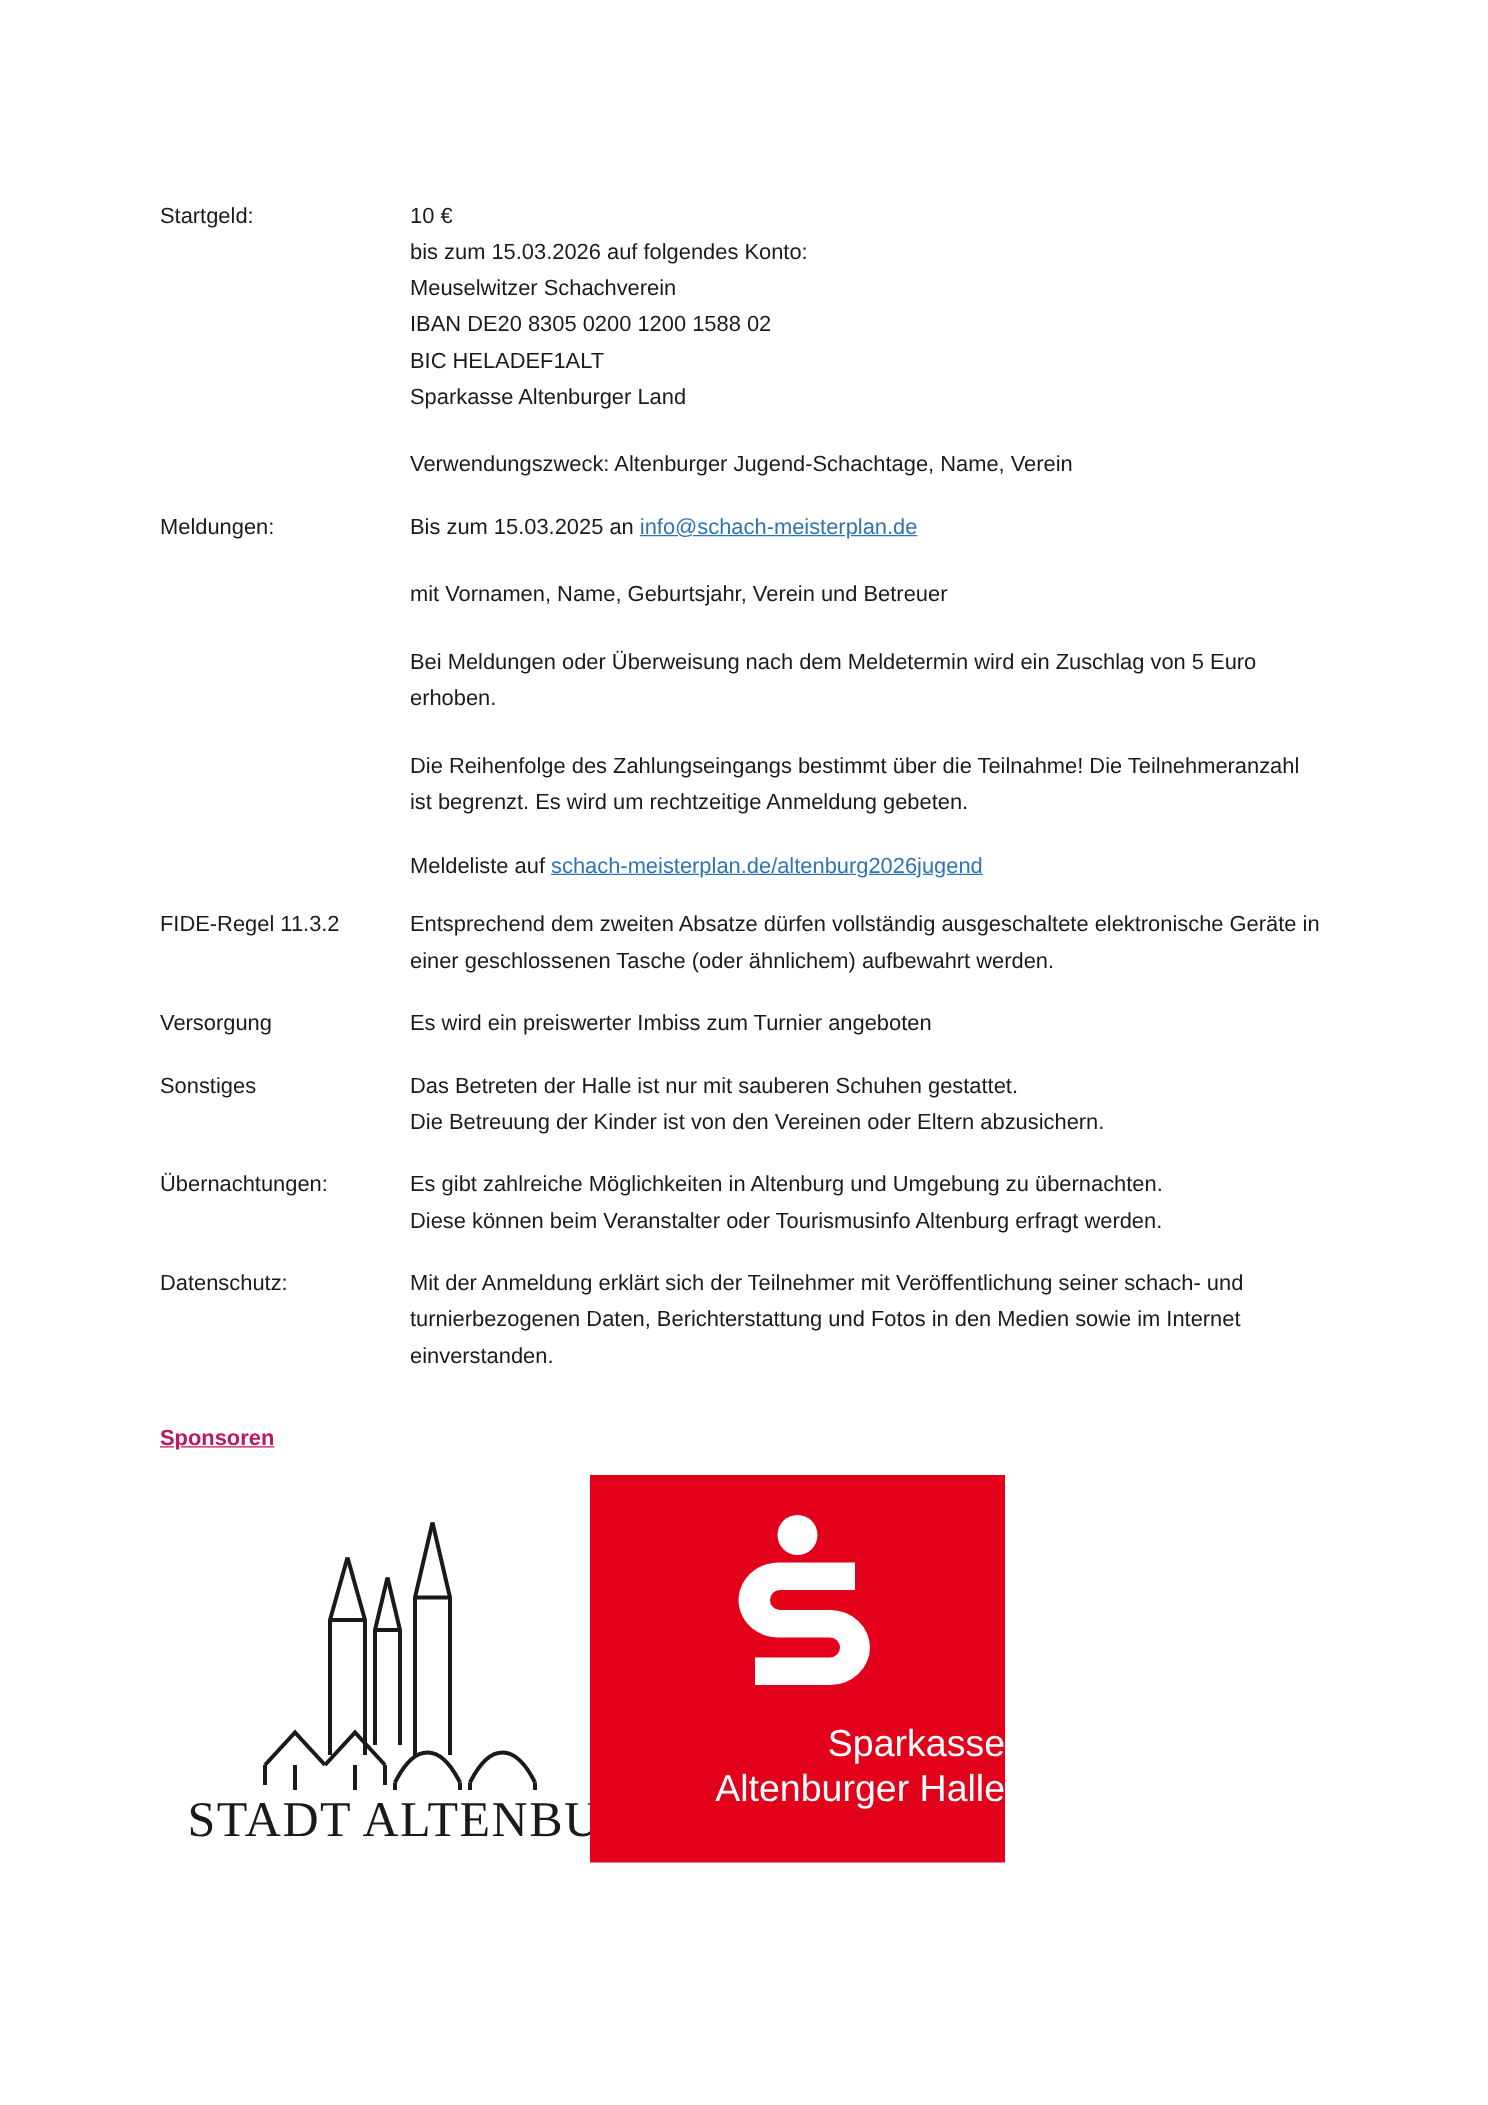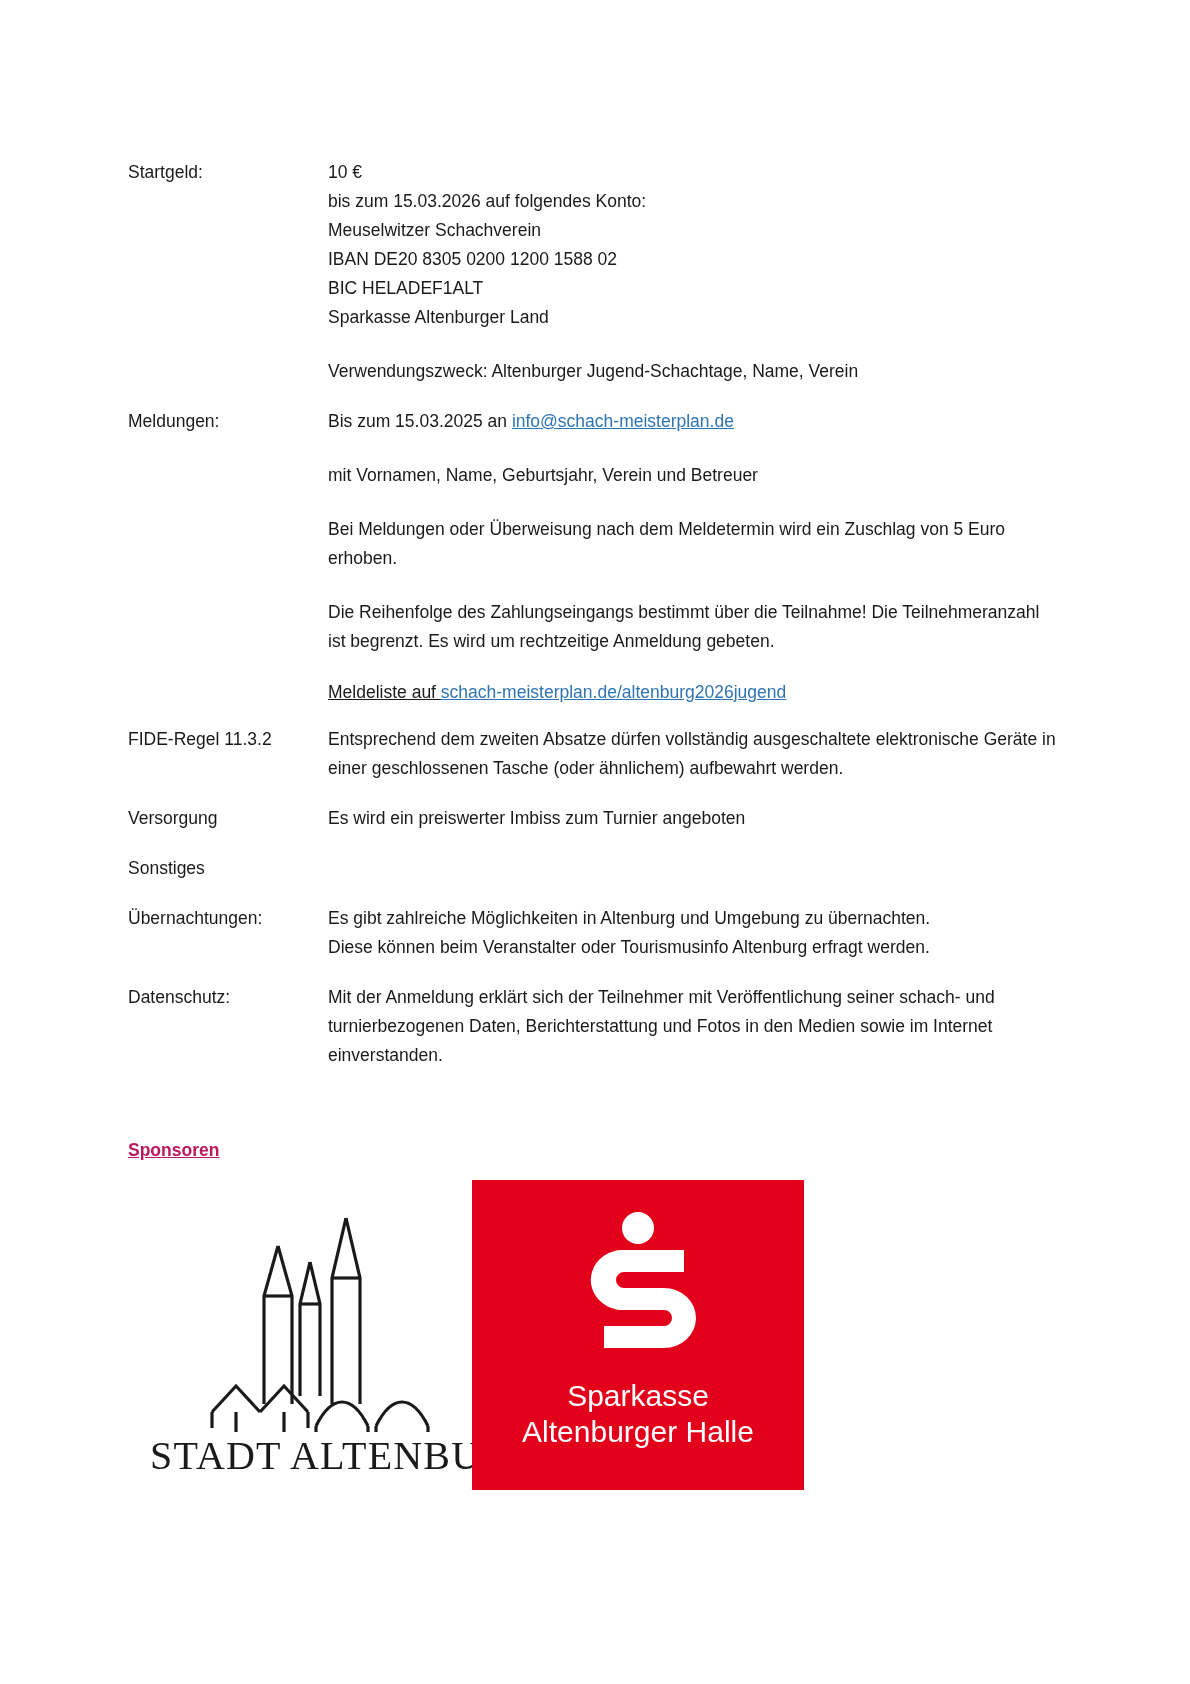--- a/index.html
+++ b/index.html
@@ -48,21 +48,20 @@
     color: #1a1a1a;
   }
   .body-col p {
     margin: 0;
   }
   .gap-para {
     margin-top: 25px !important;
   }
   .gap-para-sm {
     margin-top: 22px !important;
-    text-decoration: underline;
   }
   a.link, .link {
     color: #2e74b5;
     text-decoration: underline;
   }
   .sponsors-heading {
     position: absolute;
     left: 128px;
     top: 1108px;
     font-size: 17.5px;
@@ -117,21 +116,21 @@
     top: 32px;
     transform: translateX(-50%);
     width: 120px;
     height: 150px;
   }
   .logo-sparkasse .sp-text {
     position: absolute;
     left: 0;
     right: 0;
     top: 198px;
-    text-align: center;
+    text-align: right;
     color: #ffffff;
     font-size: 30px;
     line-height: 36px;
     font-weight: normal;
   }
   .logo-sparkasse .sp-text .l2 {
     display: block;
   }
 </style>
 </head>
@@ -174,20 +173,24 @@
 
     <div class="row">
       <div class="label">Versorgung</div>
       <div class="body-col">
         <p>Es wird ein preiswerter Imbiss zum Turnier angeboten</p>
       </div>
     </div>
 
     <div class="row">
       <div class="label">Sonstiges</div>
+      <div class="body-col">
+        <p>Das Betreten der Halle ist nur mit sauberen Schuhen gestattet.</p>
+        <p>Die Betreuung der Kinder ist von den Vereinen oder Eltern abzusichern.</p>
+      </div>
     </div>
 
     <div class="row">
       <div class="label">Übernachtungen:</div>
       <div class="body-col">
         <p>Es gibt zahlreiche Möglichkeiten in Altenburg und Umgebung zu übernachten.</p>
         <p>Diese können beim Veranstalter oder Tourismusinfo Altenburg erfragt werden.</p>
       </div>
     </div>
 

